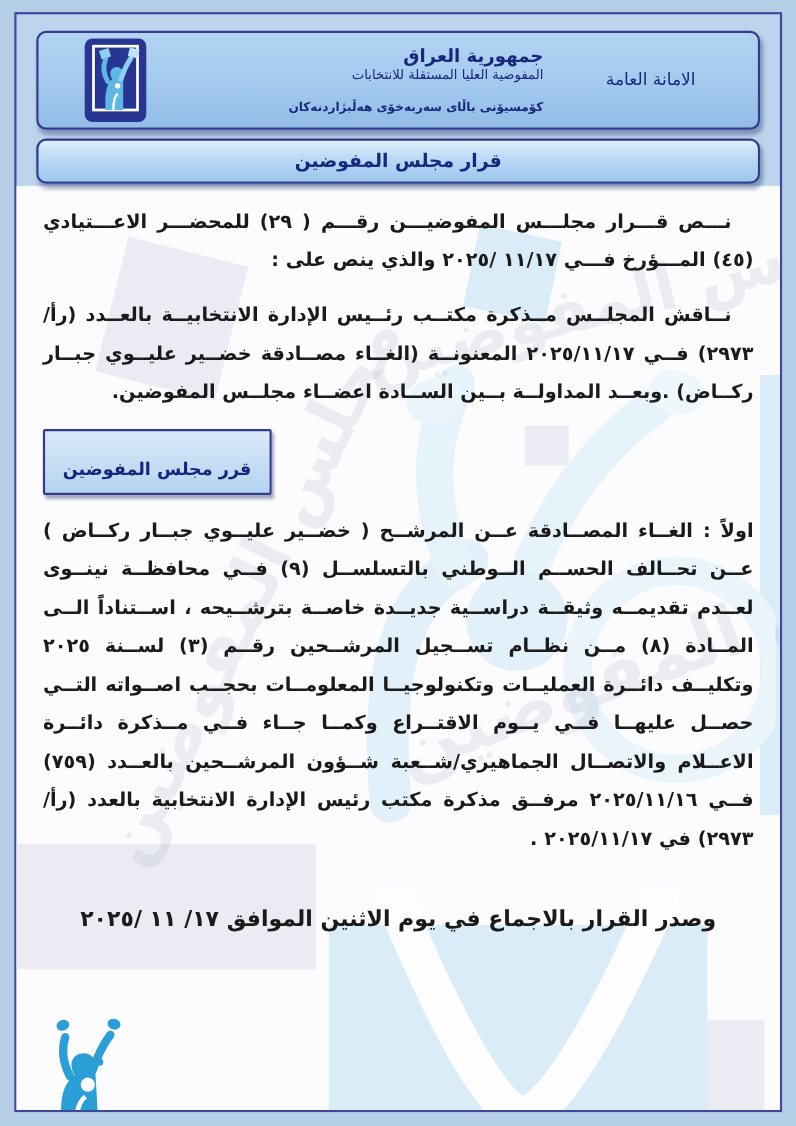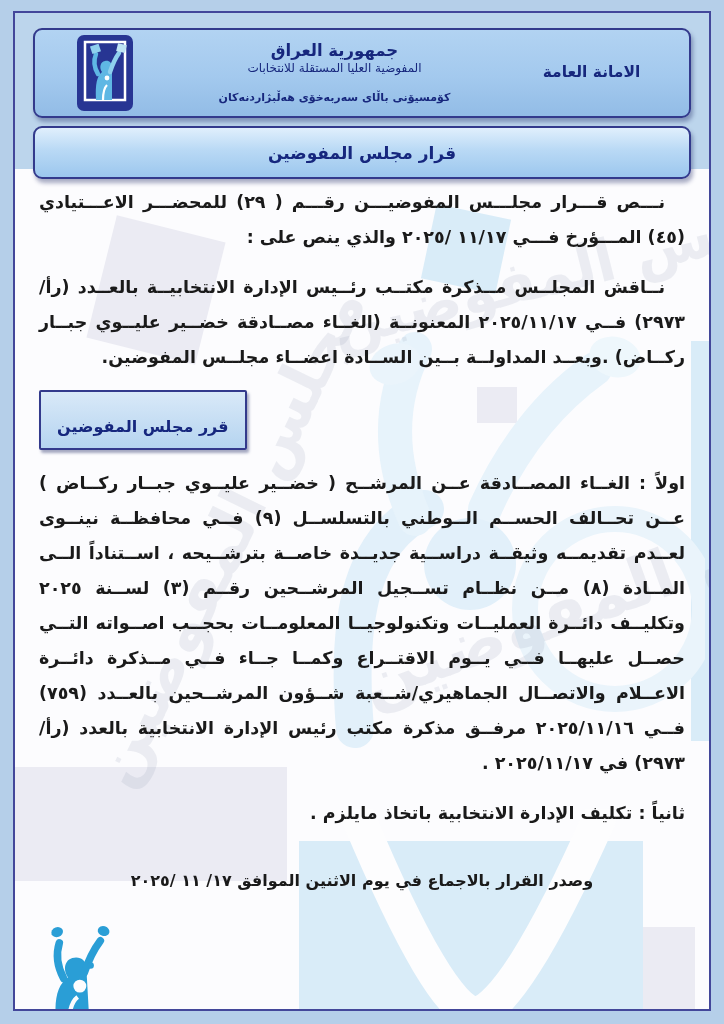--- a/index.html
+++ b/index.html
@@ -16,32 +16,32 @@
   }
   
   .header-box {
     position:absolute; top:15px; left:18px; right:18px; height:90px;
     border:2px solid #333a8c; border-radius:9px;
     background:linear-gradient(180deg,#b2d3f2 0%,#a3c9ee 55%,#92bce6 100%);
     box-shadow:2px 4px 4px rgba(30,40,100,.38);
     display:flex; align-items:center; z-index:3;
   }
   .secretariat {
-    width:195px; text-align:center; color:#17277d; font-weight:bold;
+    width:195px; text-align:center; color:#17277d; font-weight:normal;
     font-size:15.5px; line-height:2.4;
   }
-  .header-center { flex:1; text-align:center; color:#17277d; line-height:1.25; }
+  .header-center { flex:1; text-align:right; color:#17277d; line-height:1.25; }
   .hc-l1 { font-size:16.5px; font-weight:bold; }
   .hc-l2 { font-size:12px; font-weight:normal; }
   .hc-l3 { font-size:11px;  font-weight:bold; margin-top:15px; }
   .hc-l4 { font-size:10.5px; font-weight:bold; direction:ltr; }
   .logo-cell { width:140px; display:flex; justify-content:center; }
   
   .title-bar {
-    position:absolute; top:113px; left:18px; right:18px; height:53px;
+    position:absolute; top:113px; left:18px; right:18px; height:41px;
     border:2px solid #333a8c; border-radius:9px;
     background:linear-gradient(180deg,#e0effc 0%,#b9d9f5 45%,#9cc7ee 100%);
     box-shadow:2px 4px 4px rgba(30,40,100,.38);
     display:flex; align-items:center; justify-content:center;
     color:#16277e; font-weight:bold; font-size:17px; z-index:3;
   }
   
   .doc-body {
     position:absolute; left:0; right:0; top:156px; bottom:0;
     background:#fcfcfe; overflow:hidden;
@@ -62,21 +62,21 @@
   .indent { text-indent:20px; }
   .decision-box-row { text-align:left; text-align-last:left; margin:4px 0 16px 0; }
   .decision-box {
     display:inline-block;
     background:linear-gradient(180deg,#d9e9f8,#b5d4f0);
     border:2px solid #333a8c; border-radius:2px;
     padding:19px 16px 5px 16px; font-size:16px; color:#16277e;
     box-shadow:2px 3px 3px rgba(30,40,100,.4);
   }
   .closing {
-    margin-top:34px; text-align:center; text-align-last:center; font-size:16px;
+    margin-top:34px; text-align:center; text-align-last:center; font-size:20px;
   }
 </style>
 </head>
 <body>
 
 <div class="page">
   <div class="frame">
 
     <div class="header-box">
       <div class="secretariat">
@@ -151,21 +151,20 @@
         <p class="para indent">نـــص قـــرار مجلـــس المفوضيـــن رقـــم ( ٢٩) للمحضـــر الاعـــتيادي (٤٥) المـــؤرخ فـــي ١١/١٧ /٢٠٢٥ والذي ينص على :</p>
 
         <p class="para indent"><span>نــاقش المجلــس مــذكرة مكتــب رئــيس الإدارة الانتخابيــة بالعــدد (رأ/٢٩٧٣) فــي ٢٠٢٥/١١/١٧ المعنونــة </span><span>(الغــاء مصــادقة خضــير عليــوي جبــار ركــاض)</span><span> .وبعــد المداولــة بــين الســادة اعضــاء مجلــس المفوضين.</span></p>
 
         <div class="decision-box-row">
           <span class="decision-box">قرر مجلس المفوضين</span>
         </div>
 
         <p class="para"><span>اولاً :</span> <span>الغــاء المصــادقة عــن المرشــح ( خضــير عليــوي جبــار ركــاض ) عــن تحــالف الحســم الــوطني بالتسلســل (٩) فــي محافظــة نينــوى لعــدم تقديمــه وثيقــة دراســية جديــدة خاصــة بترشــيحه ، اســتناداً الــى المــادة (٨) مــن نظــام تســجيل المرشــحين رقــم (٣) لســنة ٢٠٢٥ وتكليــف دائــرة العمليــات وتكنولوجيــا المعلومــات بحجــب اصــواته التــي حصــل عليهــا فــي يــوم الاقتــراع وكمــا جــاء فــي مــذكرة دائــرة الاعــلام والاتصــال الجماهيري/شــعبة شــؤون المرشــحين بالعــدد (٧٥٩) فــي ٢٠٢٥/١١/١٦ مرفــق مذكرة مكتب رئيس الإدارة الانتخابية بالعدد (رأ/٢٩٧٣) في ٢٠٢٥/١١/١٧ .</span></p>
 
-        <p class="para" style="margin-bottom:2px;"><span>ثانياً :</span> <span>تكليف الإدارة الانتخابية باتخاذ مايلزم .</span></p>
 
 
         <p class="closing">وصدر القرار بالاجماع في يوم الاثنين الموافق  ١٧/ ١١ /٢٠٢٥</p>
 
       </div>
     </div>
 
   </div>
 </div>
 

